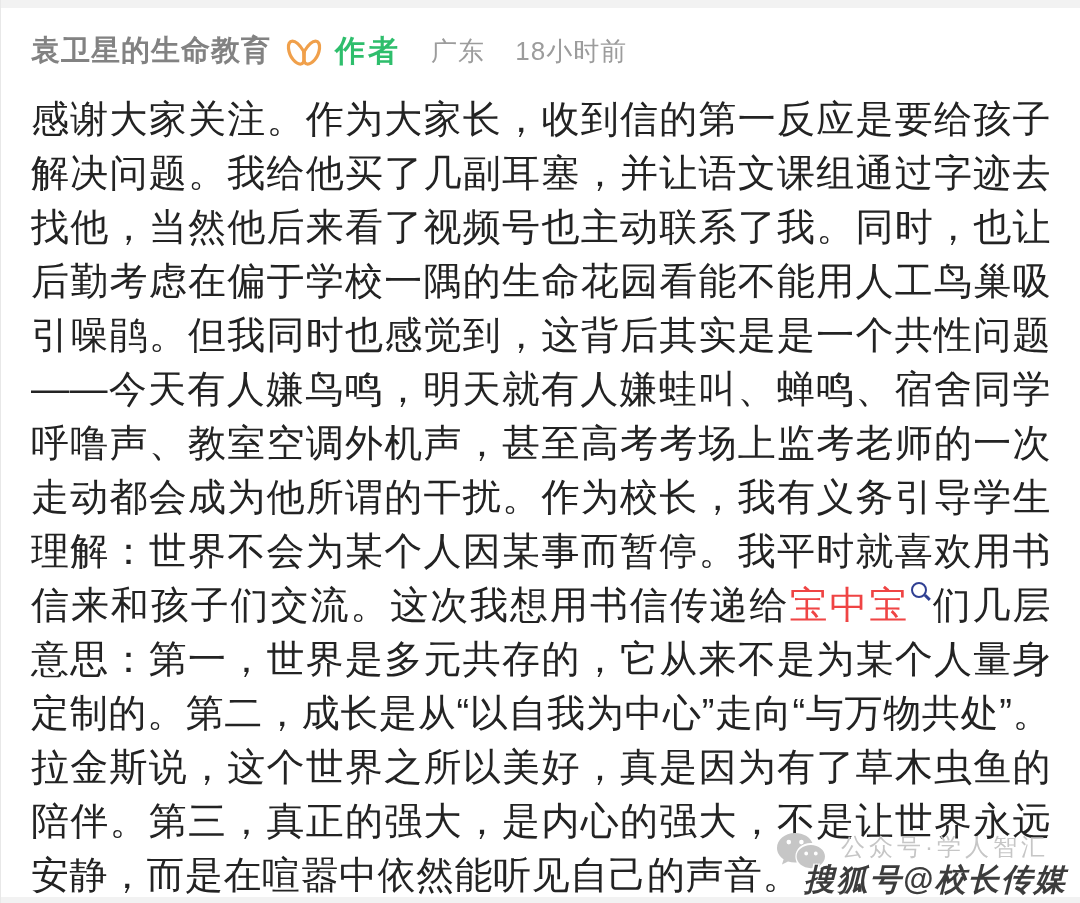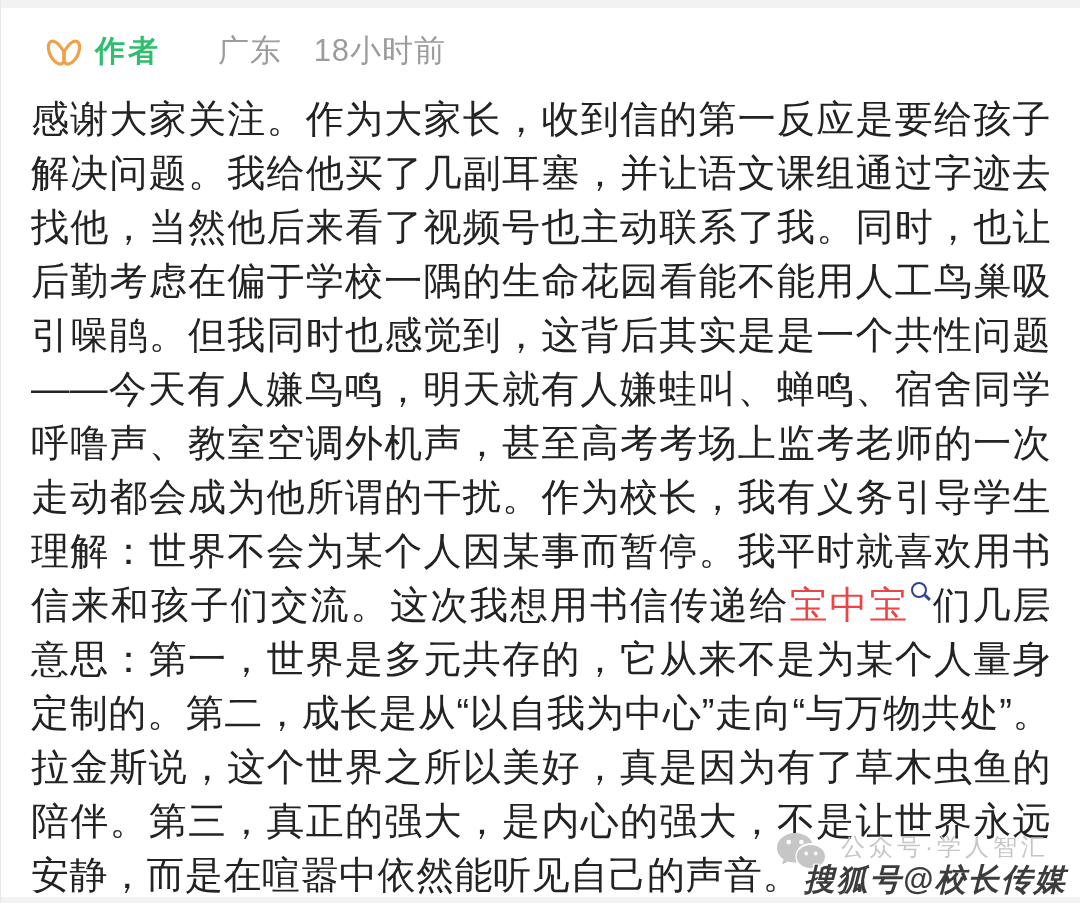--- a/index.html
+++ b/index.html
@@ -52,27 +52,26 @@
     width: 38px;
     height: 34px;
     margin: 0 12px 0 14px;
     flex: 0 0 auto;
   }
   .author-badge {
     font-size: 30px;
     font-weight: 700;
     color: #2EBE6C;
     letter-spacing: 3px;
-    margin-right: 10px;
+    margin-right: 30px;
   }
   .meta {
-    font-size: 31px;
+    font-size: 26px;
     color: #9c9c9c;
     letter-spacing: 1px;
-    margin-left: 47px;
   }
   .meta .location { margin-right: 22px; }
 
   
   .post-body {
     position: absolute;
     top: 92px;
     left: 0;
     width: 1080px;
     height: 811px;
@@ -149,20 +148,21 @@
     font-style: italic;
   }
 </style>
 </head>
 <body>
 
 <div class="screen">
   <div class="edge-strip-top"></div>
 
   <div class="header">
+    <span class="author-name">袁卫星的生命教育</span>
 
     <span class="channels-icon">
       <svg viewBox="0 0 38 34" width="38" height="34">
         <g fill="none" stroke="#F0A04B" stroke-width="3.2" stroke-linecap="round">
           <path d="M18.5 17 C 10 3, 2.5 5.5, 3.5 14.5 C 4.5 23.5, 11 30.5, 16 30 C 19.5 29.6, 19.5 25, 18.5 17 Z"></path>
           <path d="M19.5 17 C 28 3, 35.5 5.5, 34.5 14.5 C 33.5 23.5, 27 30.5, 22 30 C 18.5 29.6, 18.5 25, 19.5 17 Z"></path>
         </g>
       </svg>
     </span>
 

